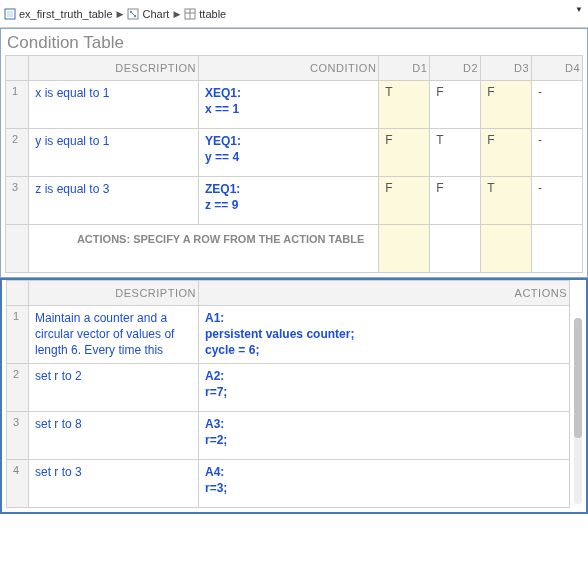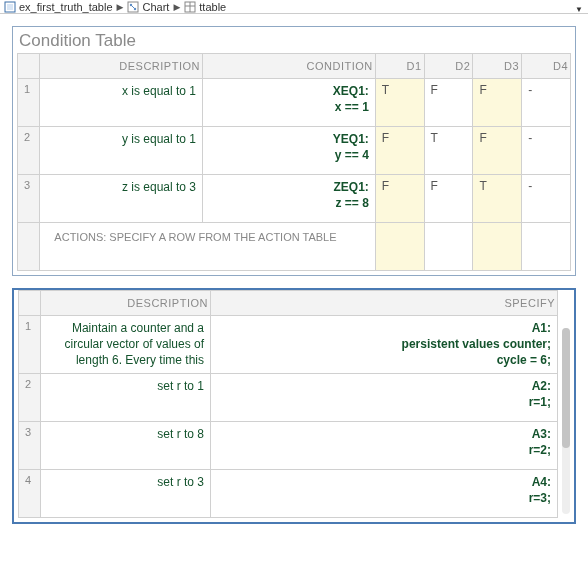--- a/index.html
+++ b/index.html
@@ -6,42 +6,42 @@
   html, body { margin: 0; padding: 0; }
   body {
     width: 588px; height: 580px;
     font-family: Arial, Helvetica, sans-serif;
     font-size: 12px;
     background: #fff;
     color: #555;
     overflow: hidden;
   }
   .breadcrumbs {
-    height: 14px;
+    height: 28px;
     border-bottom: 1px solid #ccc;
     display: flex;
     align-items: center;
     padding: 0 4px;
     gap: 2px;
     font-size: 11px;
     color: #333;
     position: relative;
   }
   .crumb { display: flex; align-items: center; gap: 3px; }
   .crumb-sep { color: #555; font-size: 9px; padding: 0 2px; }
   .crumb-icon { width: 12px; height: 12px; display: inline-flex; }
   .dropdown-btn {
     position: absolute; right: 2px; top: 2px;
     width: 14px; height: 14px;
     display: flex; align-items: center; justify-content: center;
     font-size: 8px; color: #333;
   }
   .panel {
     border: 1px solid #8fa8c4;
-    margin: 12px;
+    margin: 0;
   }
   .panel.selected { border: 2px solid #4a7ab3; }
   .panel-title {
     font-size: 17px;
     color: #8a8a8a;
     padding: 4px 6px 2px 6px;
   }
   .tbl {
     border-collapse: collapse;
     width: calc(100% - 8px);
@@ -67,25 +67,26 @@
   .cond-col-desc { width: 160px; }
   .cond-col-cond { width: 170px; }
   .cond-col-d { width: 48px; text-align: center; }
   .dcell {
     text-align: center;
     vertical-align: middle;
     height: 48px;
   }
   .dcell.hl { background: #fdf9dc; }
   .actions-row td.label {
-    color: #888; font-weight: normal; font-size: 11px;
+    color: #888; font-weight: bold; font-size: 11px;
     padding: 8px 14px;
+    text-align: right;
   }
   .action-row td { height: 48px; }
-  .desc-text, .cond-text, .action-text { color: #14532d; font-size: 12px; line-height: 1.35; text-align: right; }
+  .desc-text, .cond-text, .action-text { color: #1d4ed8; font-size: 12px; line-height: 1.35; }
   .scroll-wrap { position: relative; }
   .fake-scrollbar {
     position: absolute;
     right: 4px; top: 38px; bottom: 8px;
     width: 8px;
     background: #eee;
     border-radius: 4px;
   }
   .fake-thumb {
     position: absolute;
@@ -187,21 +188,21 @@
           <td class="dcell hl">F</td>
           <td class="dcell">-</td>
         </tr>
         <tr>
           <td class="col-num">3</td>
           <td>
             <div class="desc-text">z is equal to 3</div>
           </td>
           <td>
             <div class="cond-text pre">ZEQ1:
-z == 8</div>
+z == 9</div>
           </td>
           <td class="dcell hl">F</td>
           <td class="dcell">F</td>
           <td class="dcell hl">T</td>
           <td class="dcell">-</td>
         </tr>
         <tr class="actions-row">
           <td class="col-num"></td>
           <td class="label" colspan="2">ACTIONS: SPECIFY A ROW FROM THE ACTION TABLE</td>
           <td class="dcell hl"></td>
@@ -217,43 +218,43 @@
   <table class="tbl" style="width:calc(100% - 20px)">
     <colgroup>
         <col class="col-num">
         <col class="act-col-desc">
         <col>
       </colgroup>
     <thead>
       <tr>
         <th></th>
         <th>DESCRIPTION</th>
-        <th>SPECIFY</th>
+        <th>ACTIONS</th>
       </tr>
     </thead>
     <tbody id="act-body">
         <tr class="action-row">
           <td class="col-num">1</td>
           <td>
             <div class="desc-text">Maintain a counter and a circular vector of values of length 6. Every time this</div>
           </td>
           <td>
             <div class="action-text pre">A1:
 persistent values counter;
 cycle = 6;</div>
           </td>
         </tr>
         <tr class="action-row">
           <td class="col-num">2</td>
           <td>
-            <div class="desc-text">set r to 1</div>
+            <div class="desc-text">set r to 2</div>
           </td>
           <td>
             <div class="action-text pre">A2:
-r=1;</div>
+r=7;</div>
           </td>
         </tr>
         <tr class="action-row">
           <td class="col-num">3</td>
           <td>
             <div class="desc-text">set r to 8</div>
           </td>
           <td>
             <div class="action-text pre">A3:
 r=2;</div>

